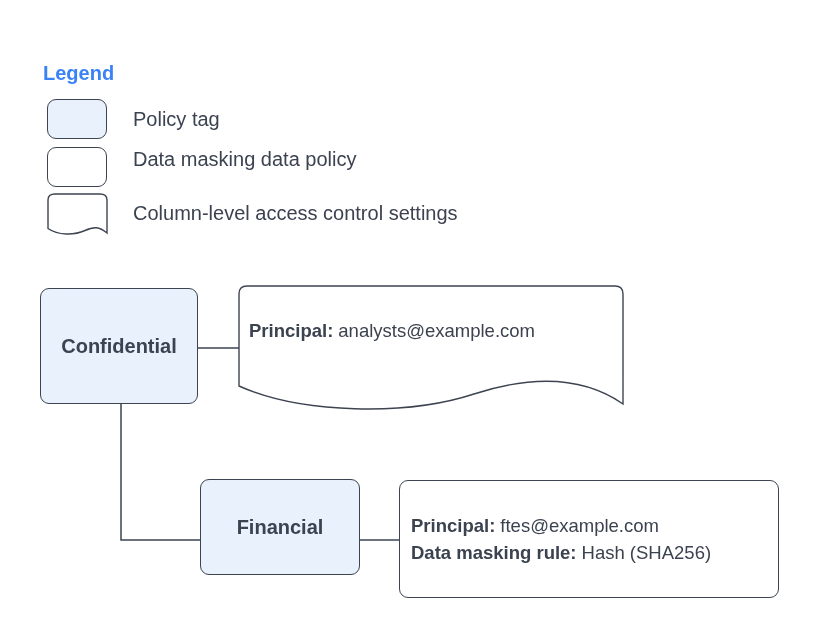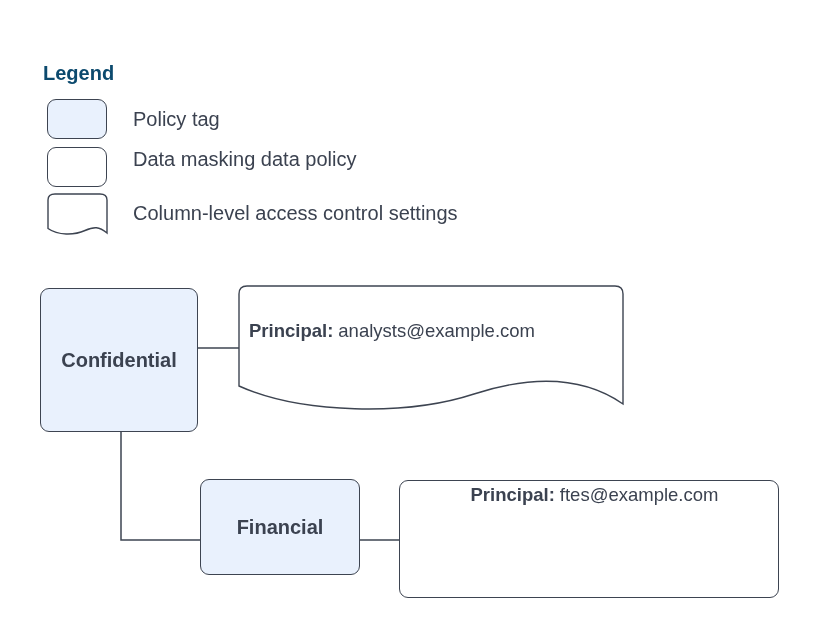--- a/index.html
+++ b/index.html
@@ -15,21 +15,21 @@
     height: 640px;
     background: #ffffff;
     overflow: hidden;
   }
   .abs { position: absolute; }
 
   
   .legend-title {
     left: 43px; top: 62px;
     font-size: 20px; font-weight: bold;
-    color: #0c4a6e;
+    color: #3b82f6;
   }
   .swatch {
     width: 60px; height: 40px;
     border: 1.2px solid #3d4451;
     border-radius: 9px;
     box-sizing: border-box;
   }
   .swatch-blue { background: #e9f1fd; }
   .swatch-white { background: #ffffff; }
   .legend-label {
@@ -45,31 +45,31 @@
     border-radius: 9px;
     background: #e9f1fd;
     box-sizing: border-box;
     display: flex;
     align-items: center;
     justify-content: center;
     font-size: 20px;
     font-weight: bold;
     color: #3b4250;
   }
-  .node-confidential { left: 40px; top: 288px; width: 158px; height: 144px; }
+  .node-confidential { left: 40px; top: 288px; width: 158px; height: 116px; }
   .node-financial   { left: 200px; top: 479px; width: 160px; height: 96px; }
 
   .policy-box {
     left: 399px; top: 480px; width: 380px; height: 118px;
     border: 1.2px solid #3d4451;
     border-radius: 9px;
     background: #ffffff;
     box-sizing: border-box;
     display: flex;
-    flex-direction: row;
+    flex-direction: column;
     justify-content: center;
     padding-left: 11px;
   }
   .info-line {
     font-size: 18.5px;
     line-height: 27px;
     color: #3b4250;
     white-space: nowrap;
   }
   .info-line .b { font-weight: bold; margin-right: 5px; }
@@ -120,15 +120,18 @@
   </div>
 
   <div class="abs node node-financial">
     <span>Financial</span>
   </div>
 
   <div class="abs policy-box">
     <div class="info-line">
       <span class="b">Principal:</span><span>ftes@example.com</span>
     </div>
+    <div class="info-line">
+      <span class="b">Data masking rule:</span><span>Hash (SHA256)</span>
+    </div>
   </div>
 
 </div>
 
 </body></html>

